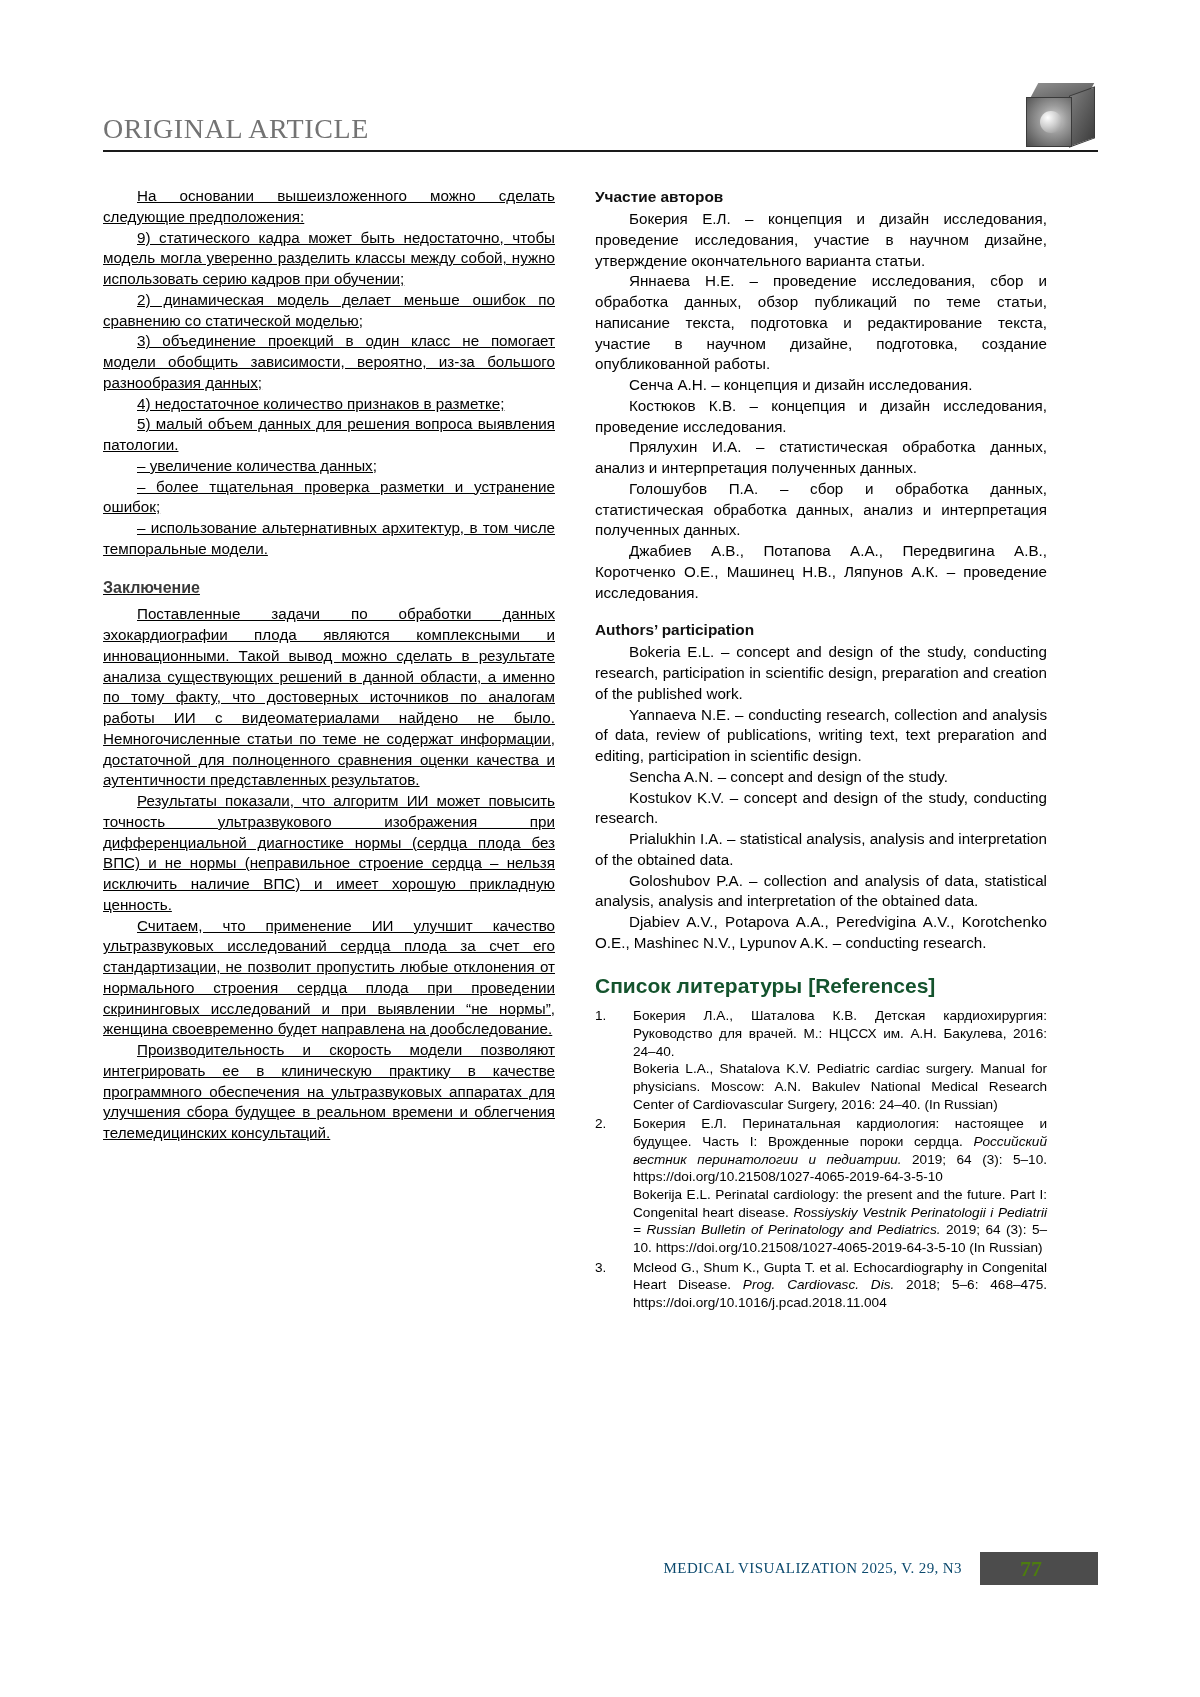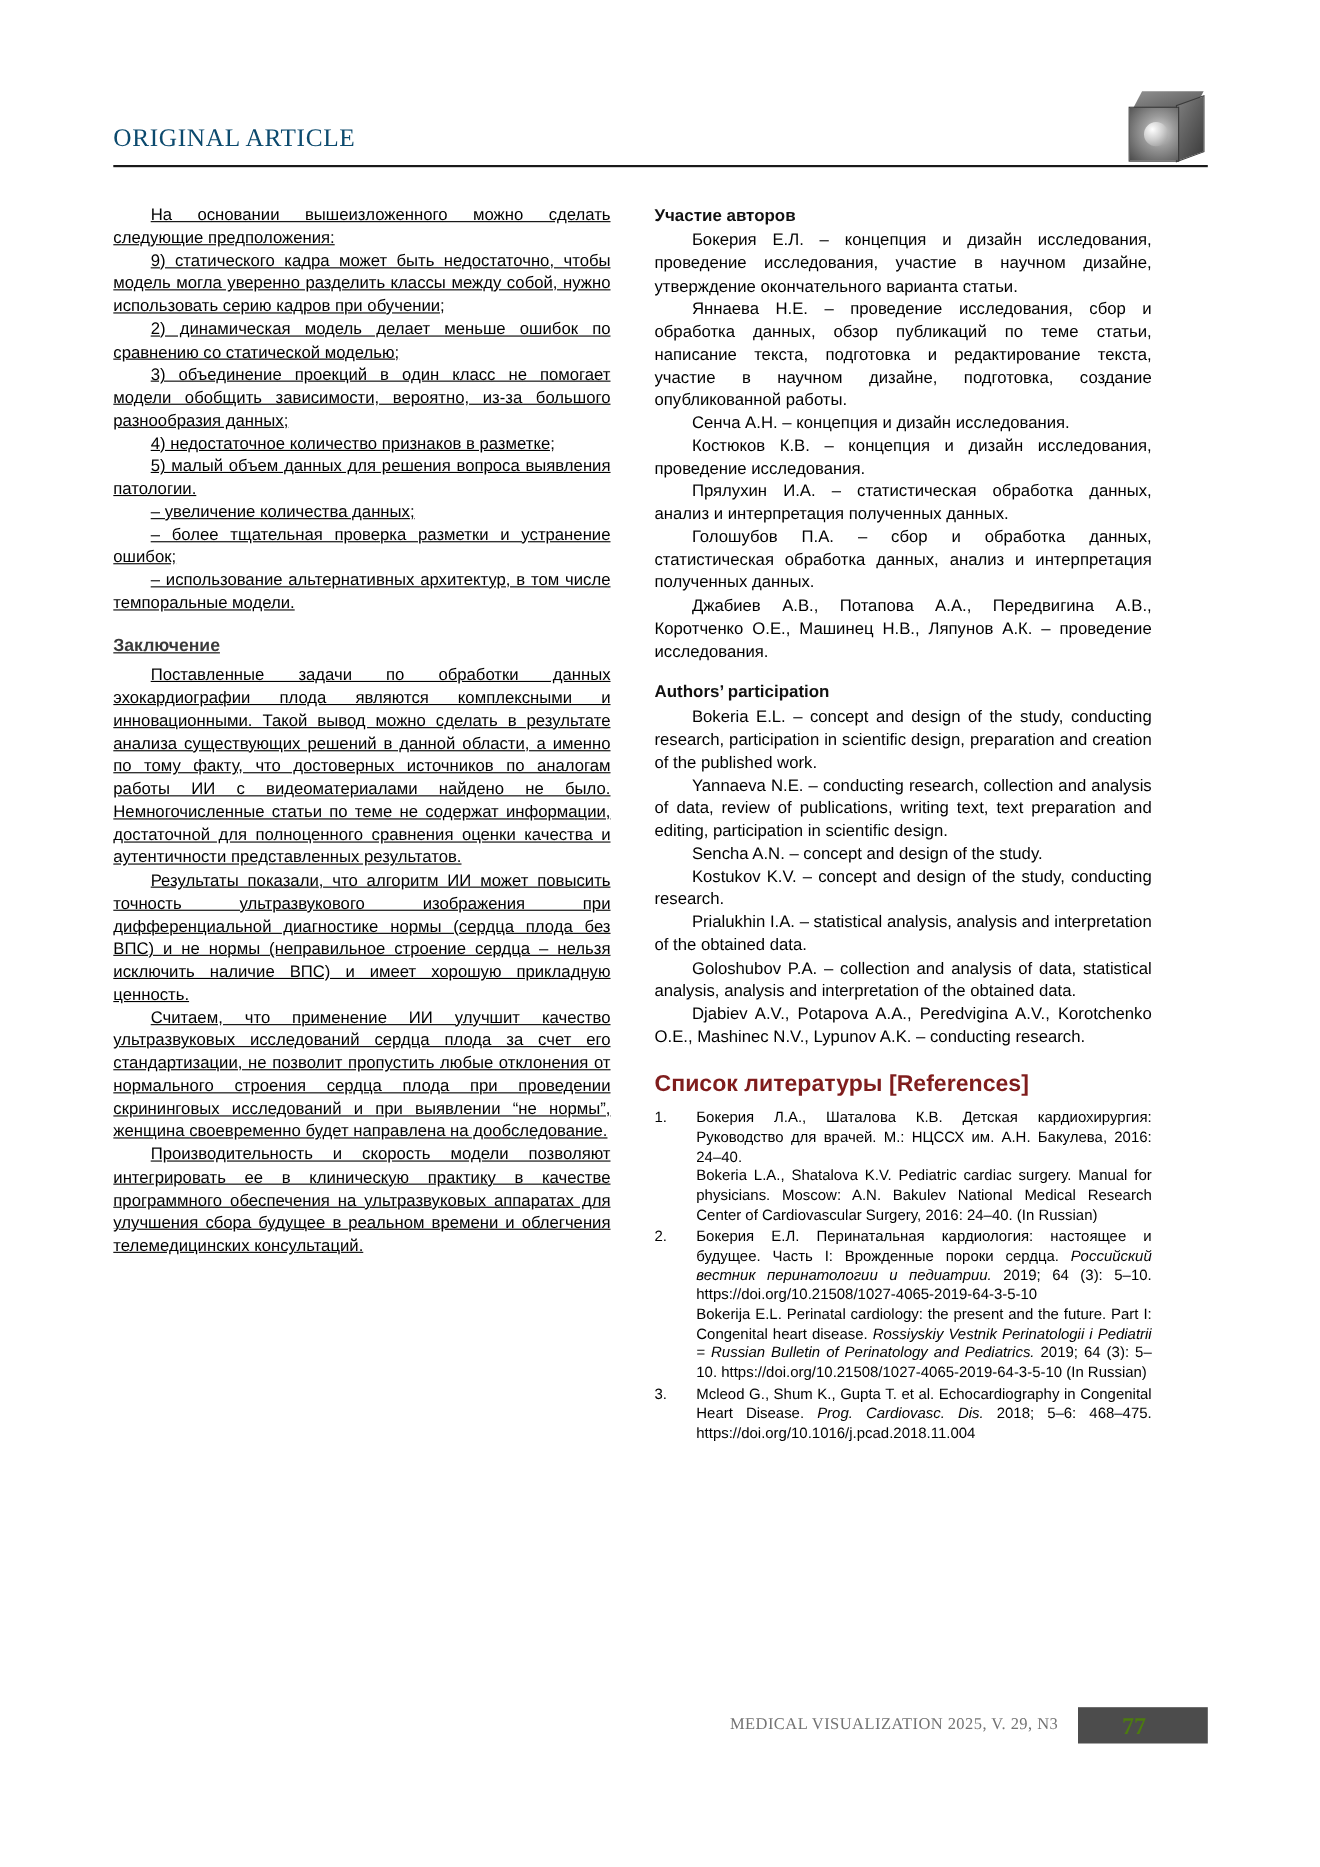--- a/index.html
+++ b/index.html
@@ -24,23 +24,23 @@
 
   
   .header {
     position: absolute;
     left: 103px;
     top: 105px;
     width: 995px;
   }
   .header-title {
     font-family: "Liberation Serif", serif;
-    font-size: 23px;
+    font-size: 28px;
     letter-spacing: 0.6px;
-    color: #0c4a6e;
+    color: #737373;
     position: absolute;
     left: 0;
     top: 8px;
   }
   .header-rule {
     position: absolute;
     left: 0;
     top: 45px;
     width: 995px;
     height: 2px;
@@ -113,21 +113,21 @@
     color: #111;
     margin: 0 0 2px 0;
     text-indent: 0;
     text-align: left;
   }
   h3.sub.spaced { margin-top: 16px; }
 
   .refs-title {
     font-size: 21px;
     font-weight: bold;
-    color: #7f1d1d;
+    color: #14532d;
     margin: 18px 0 7px 0;
     text-align: left;
     text-indent: 0;
   }
 
   .ref-list {
     margin: 0;
     padding: 0;
     list-style: none;
     font-size: 13.6px;
@@ -158,21 +158,21 @@
     width: 995px;
     height: 34px;
   }
   .footer-text {
     position: absolute;
     right: 136px;
     top: 8px;
     font-family: "Liberation Serif", serif;
     font-size: 15px;
     letter-spacing: 0.4px;
-    color: #737373;
+    color: #0c4a6e;
   }
   .footer-box {
     position: absolute;
     right: 0;
     top: 0;
     width: 118px;
     height: 33px;
     background: #4c4c4c;
   }
   .footer-page {

